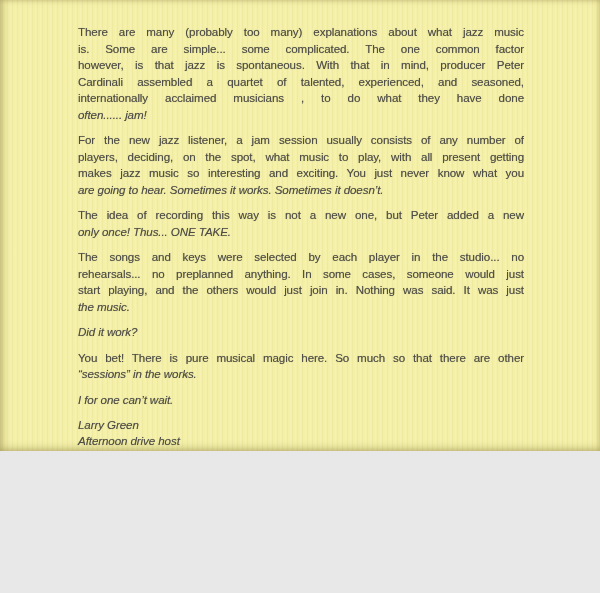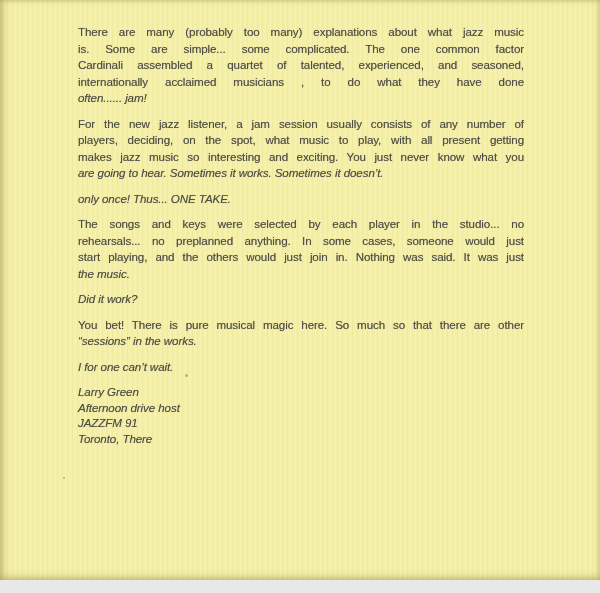--- a/index.html
+++ b/index.html
@@ -3,21 +3,21 @@
 <meta charset="utf-8">
 <style>
   html, body {
     margin: 0;
     padding: 0;
     background: #e8e8e8;
   }
   .page {
     position: relative;
     width: 600px;
-    height: 580px;
+    height: 451px;
     overflow: hidden;
     font-family: "Liberation Sans", sans-serif;
     
     background-color: #f5f0a8;
     background-image:
       repeating-linear-gradient(90deg,
         rgba(255,255,255,0.10) 0px, rgba(255,255,255,0.10) 1px,
         rgba(0,0,0,0) 1px, rgba(0,0,0,0) 2px,
         rgba(125,115,45,0.05) 2px, rgba(125,115,45,0.05) 3px,
         rgba(0,0,0,0) 3px, rgba(0,0,0,0) 5px);
@@ -64,31 +64,33 @@
 <body>
 
 <div class="page" style="background-color: rgb(245, 240, 168);">
   <div class="speck s1"></div>
   <div class="speck s2"></div>
   <div class="content" style="color: rgb(79, 78, 70);">
     <div id="paragraphs">
         <div class="paragraph">
           <div class="line">There are many (probably too many) explanations about what jazz music</div>
           <div class="line">is. Some are simple... some complicated. The one common factor</div>
+          <div class="line">however, is that jazz is spontaneous. With that in mind, producer Peter</div>
           <div class="line">Cardinali assembled a quartet of talented, experienced, and seasoned,</div>
           <div class="line">internationally acclaimed musicians , to do what they have done</div>
           <div class="line last">often...... jam!</div>
         </div>
         <div class="paragraph">
           <div class="line">For the new jazz listener, a jam session usually consists of any number of</div>
           <div class="line">players, deciding, on the spot, what music to play, with all present getting</div>
           <div class="line">makes jazz music so interesting and exciting. You just never know what you</div>
           <div class="line last">are going to hear. Sometimes it works. Sometimes it doesn’t.</div>
         </div>
         <div class="paragraph">
+          <div class="line">The idea of recording this way is not a new one, but Peter added a new</div>
           <div class="line last">only once!  Thus... ONE TAKE.</div>
         </div>
         <div class="paragraph">
           <div class="line">The songs and keys were selected by each player in the studio... no</div>
           <div class="line">rehearsals... no preplanned anything. In some cases, someone would just</div>
           <div class="line">start playing, and the others would just join in. Nothing was said. It was just</div>
           <div class="line last">the music.</div>
         </div>
         <div class="paragraph">
           <div class="line last">Did it work?</div>

